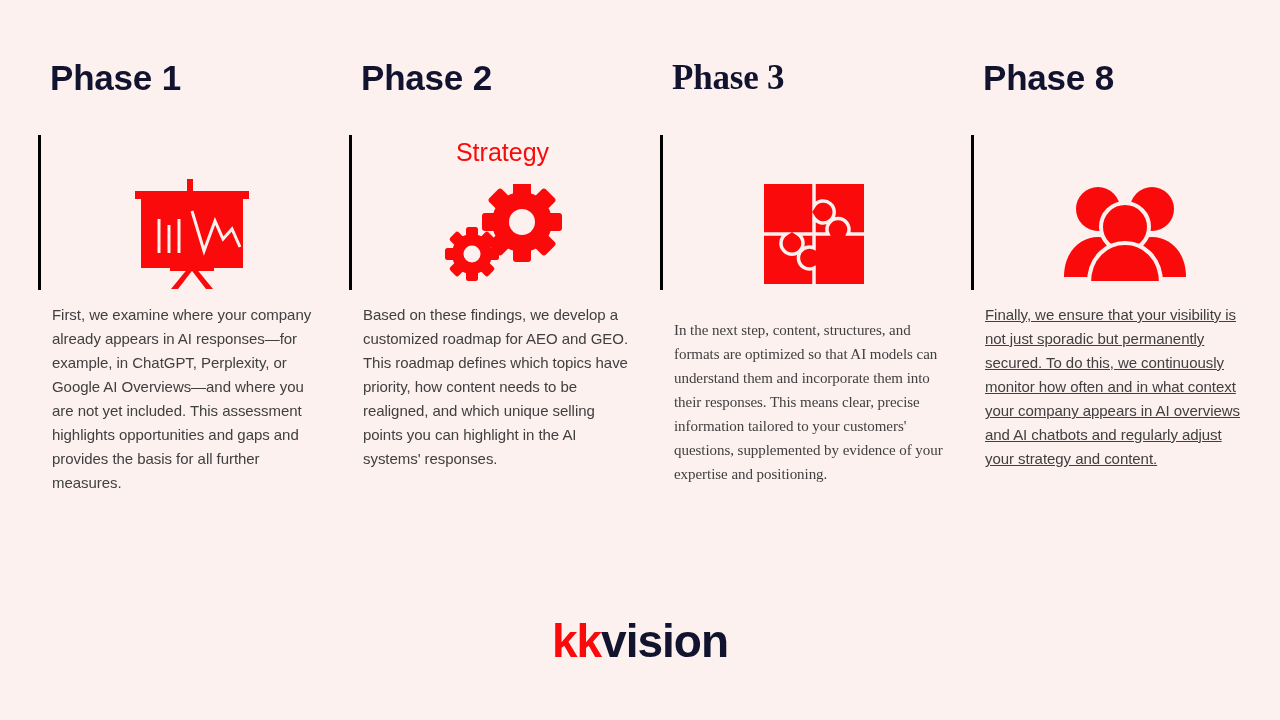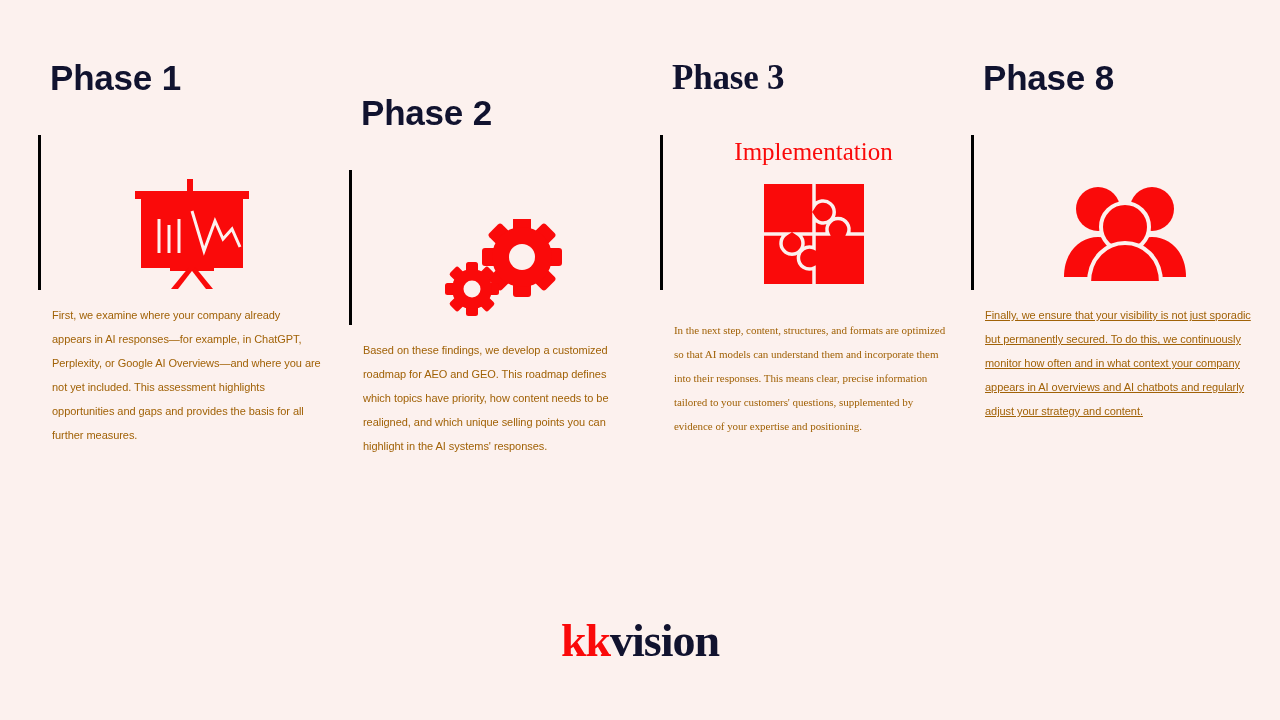--- a/index.html
+++ b/index.html
@@ -31,21 +31,21 @@
     width: 1280px;
     height: 600px;
     display: flex;
   }
 
   .col {
     width: 307px;
     position: relative;
   }
   .col-1 { margin-left: 38px; }
-  .col-2 { margin-left: 4px; margin-top: 35px; }
+  .col-2 { margin-left: 4px; }
   .col-3 { margin-left: 4px; font-family: Liberation Serif, serif; }
   .col-4 { margin-left: 4px; }
 
   .phase-title {
     position: absolute;
     top: 58px;
     left: 12px;
     font-size: 35px;
     font-weight: bold;
     letter-spacing: -0.2px;
@@ -83,38 +83,37 @@
     align-items: center;
     justify-content: center;
   }
   .icon-wrap svg { display: block; }
 
   .body-text {
     position: absolute;
     top: 303px;
     left: 14px;
     width: 270px;
-    font-size: 11px;
+    font-size: 15px;
     line-height: 24px;
-    color: #a16207;
+    color: #404040;
     letter-spacing: -0.05px;
   }
   .col-3 .body-text { width: 272px; margin-top: 15px; }
   .col-4 .body-text { width: 268px; text-decoration: underline; }
 
   .logo {
     position: absolute;
     left: 0;
     top: 614px;
     width: 1280px;
     text-align: center;
     font-size: 46px;
     font-weight: bold;
     letter-spacing: -1px;
-    font-family: Liberation Serif, serif;
   }
   .logo .kk { color: #fa0a0a; }
   .logo .vision { color: #11132f; }
 </style>
 </head>
 <body>
 
 <div class="slide">
 
   <div class="columns">
@@ -139,20 +138,21 @@
             <polygon points="56,88 62,88 45,110 38,110" fill="#fa0a0a"></polygon>
           </svg>
         </span>
       </div>
       <div class="body-text">First, we examine where your company already appears in AI responses—for example, in ChatGPT, Perplexity, or Google AI Overviews—and where you are not yet included. This assessment highlights opportunities and gaps and provides the basis for all further measures.</div>
     </div>
 
     <div class="col col-2">
       <div class="phase-title">Phase 2</div>
       <div class="divider"></div>
+      <div class="subtitle">Strategy</div>
       <div class="icon-wrap">
         <span>
           <svg width="126" height="100" viewBox="0 0 126 100">
             <g fill="#fa0a0a">
 
               <g transform="translate(82,38)">
                 <g>
                   <rect x="-9" y="-40" width="18" height="16" rx="3"></rect>
                   <rect x="-9" y="-40" width="18" height="16" rx="3" transform="rotate(45)"></rect>
                   <rect x="-9" y="-40" width="18" height="16" rx="3" transform="rotate(90)"></rect>
@@ -183,21 +183,20 @@
             </g>
           </svg>
         </span>
       </div>
       <div class="body-text">Based on these findings, we develop a customized roadmap for AEO and GEO. This roadmap defines which topics have priority, how content needs to be realigned, and which unique selling points you can highlight in the AI systems' responses.</div>
     </div>
 
     <div class="col col-3">
       <div class="phase-title">Phase 3</div>
       <div class="divider"></div>
-      <div class="subtitle">Implementation</div>
       <div class="icon-wrap">
         <span>
           <svg width="100" height="100" viewBox="0 0 100 100">
             <rect x="0" y="0" width="100" height="100" fill="#fa0a0a"></rect>
             <g stroke="#fcf1ee" stroke-width="3.5" fill="none">
 
               <path d="M50,0 L50,22 A11,11 0 1,1 50,34 L50,50"></path>
 
               <path d="M0,50 L22,50 A11,11 0 1,0 34,50 L50,50"></path>
 

